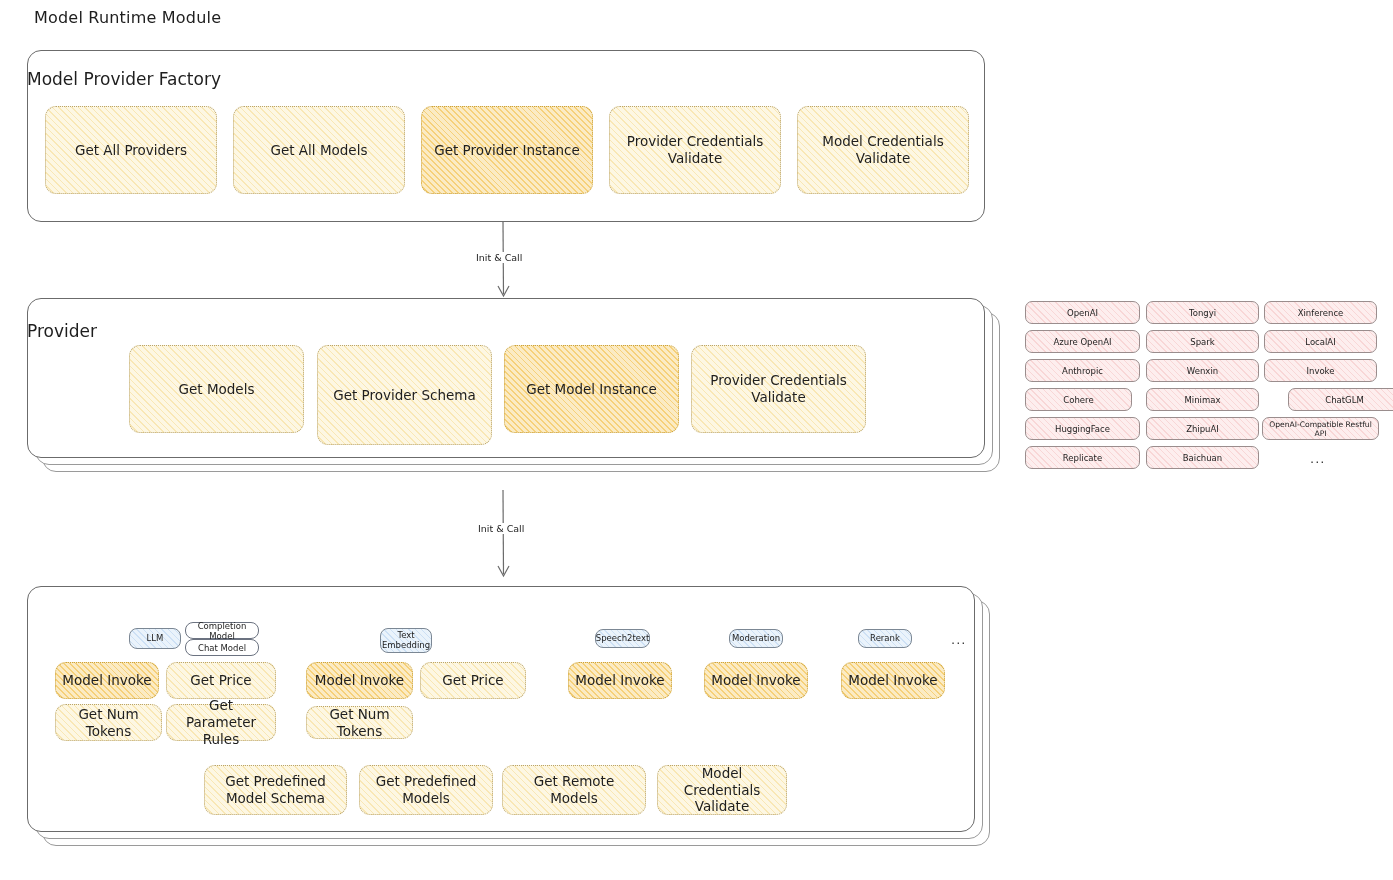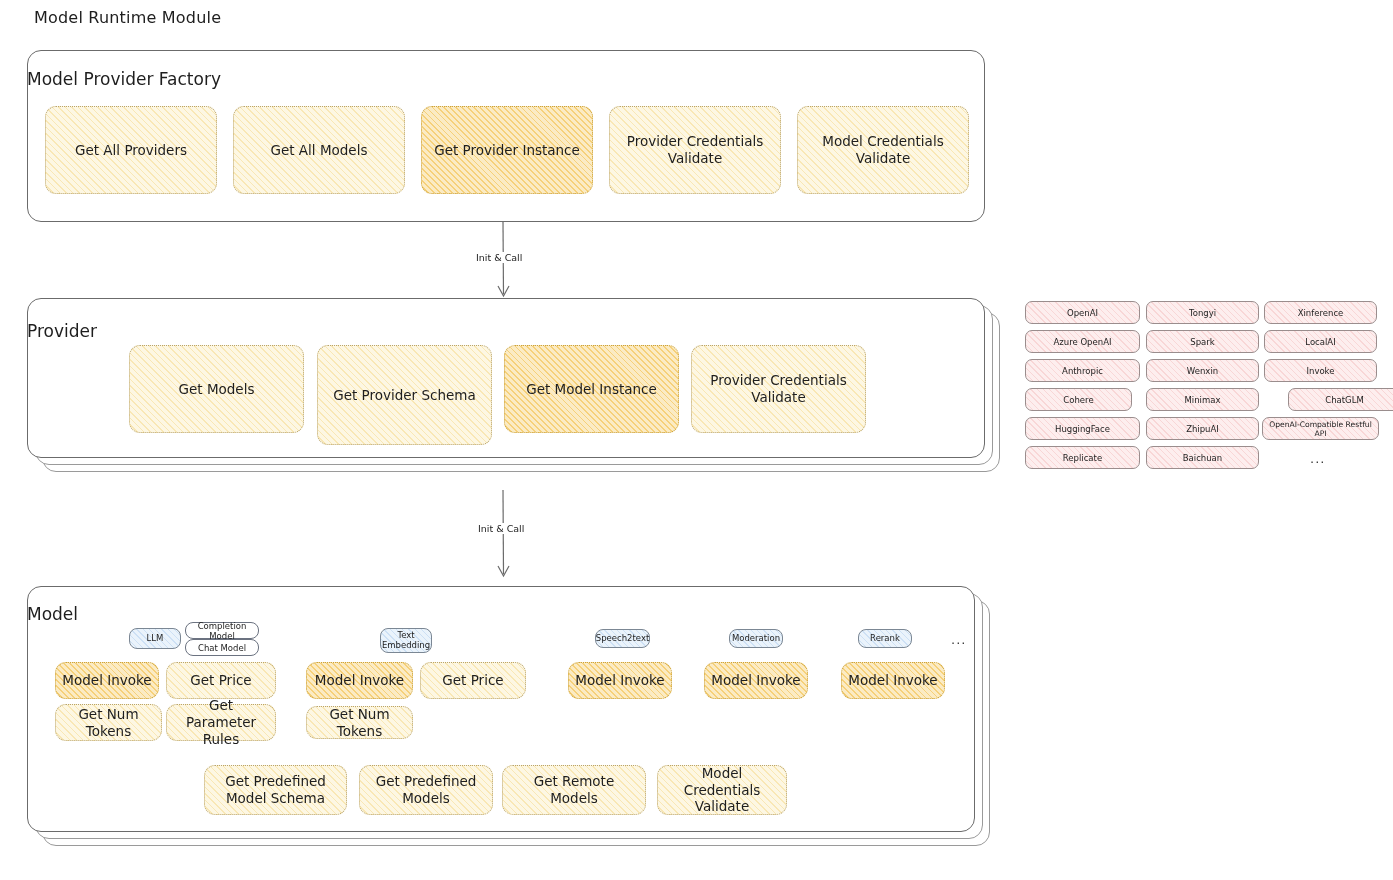--- a/index.html
+++ b/index.html
@@ -191,21 +191,20 @@
 
   <svg class="arrow" style="left:490px;top:490px;width:30px;height:92px;" viewBox="0 0 30 92">
     <line x1="13" y1="0" x2="13.5" y2="84" stroke="#6b6b6b" stroke-width="1.2"></line>
     <polyline points="8,76 13.5,86 19,76" fill="none" stroke="#6b6b6b" stroke-width="1.2"></polyline>
   </svg>
   <div class="arrow-label" style="left:474px;top:523px;">Init &amp; Call</div>
 
   <div class="sketch panel-shadow" style="left:42px;top:600px;width:948px;height:246px;"></div>
   <div class="sketch panel-shadow" style="left:35px;top:593px;width:948px;height:246px;"></div>
   <div class="sketch panel" style="left:27px;top:586px;width:948px;height:246px;"></div>
-  <div class="panel-title" style="left:27px;top:604px;width:948px;">Model</div>
 
   <div class="sketch chip-blue" style="left:129px;top:628px;width:52px;height:21px;">LLM</div>
   <div class="sketch chip-white" style="left:185px;top:622px;width:74px;height:17px;">Completion Model</div>
   <div class="sketch chip-white" style="left:185px;top:639px;width:74px;height:17px;">Chat Model</div>
 
   <div class="sketch node hl" style="left:55px;top:662px;width:104px;height:37px;">Model Invoke</div>
   <div class="sketch node" style="left:166px;top:662px;width:110px;height:37px;">Get Price</div>
   <div class="sketch node" style="left:55px;top:704px;width:107px;height:37px;">Get Num Tokens</div>
   <div class="sketch node" style="left:166px;top:704px;width:110px;height:37px;">Get Parameter Rules</div>
 

